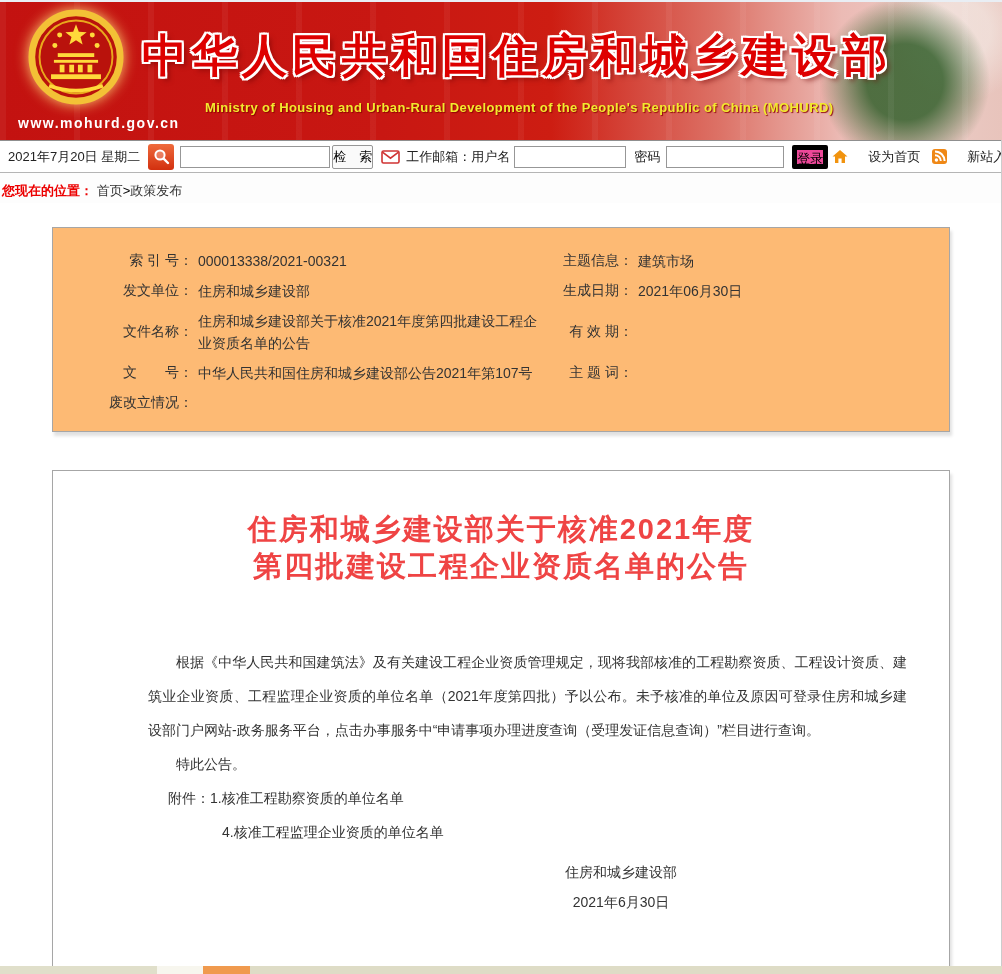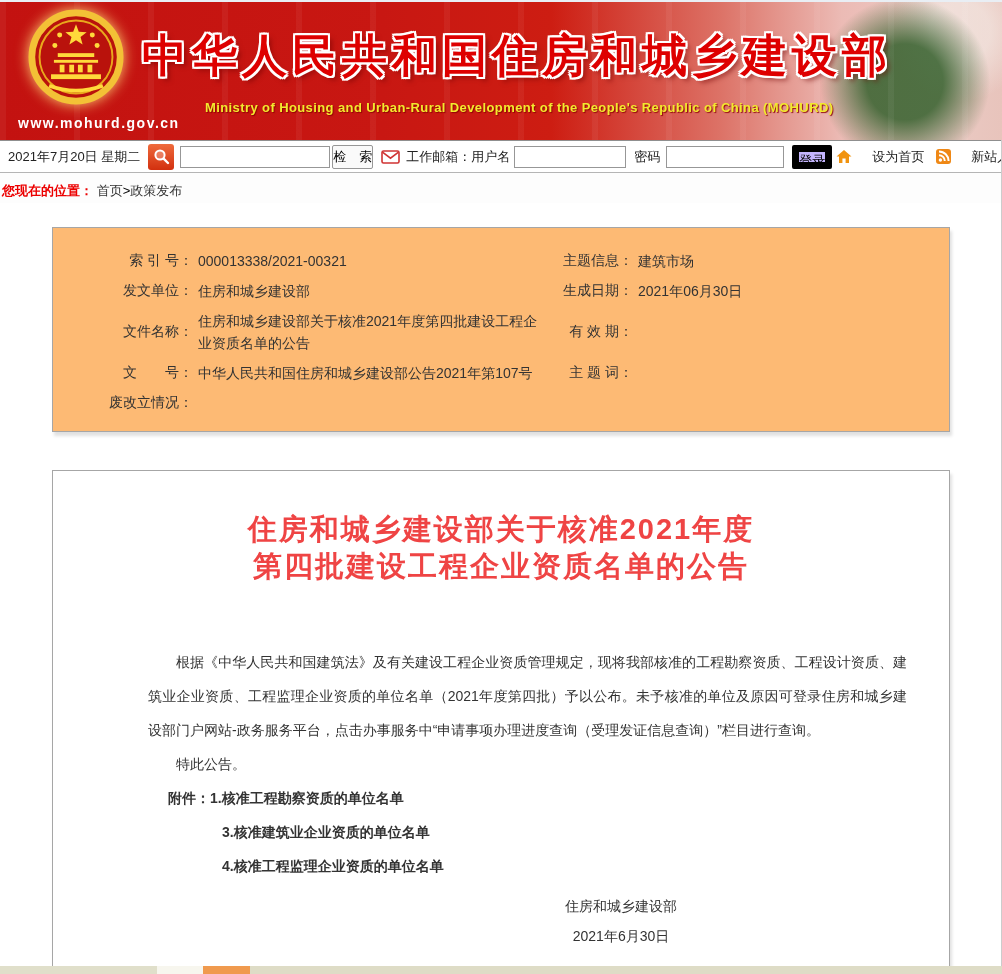--- a/index.html
+++ b/index.html
@@ -45,22 +45,22 @@
             background:linear-gradient(180deg,#ef6b3c,#d2300f); display:flex;
             align-items:center; justify-content:center; cursor:pointer; }
   .tb-input{ height:22px; border:1px solid #979797; background:#fff; font-size:13px; padding:0 4px; }
   .search-input{ width:150px; margin-left:6px; }
   .search-btn{ width:66px; height:24px; margin-left:2px; background:#fafafa;
                border:1px solid #979797; border-radius:2px; font-size:13px; cursor:pointer; }
   .mail-icon{ margin-left:8px; display:flex; }
   .user-input{ width:112px; margin-left:4px; }
   .pwd-label{ margin-left:8px; }
   .pwd-input{ width:118px; margin-left:6px; }
-  .login-btn{ width:48px; height:24px; margin-left:8px; background:#c4b5fd;
-              border:7px solid #000000; border-radius:2px; font-size:13px; cursor:pointer; }
+  .login-btn{ width:48px; height:24px; margin-left:8px; background:#ec4899;
+              border:5px solid #000000; border-radius:2px; font-size:13px; cursor:pointer; }
   .tb-spacer{ flex:1; min-width:4px; }
   .quicklink{ display:flex; align-items:center; gap:20px; cursor:pointer; flex:none; }
   .quicklink + .quicklink{ margin-left:12px; }
 
   
   .breadcrumb{ padding:9px 0 0 2px; font-size:13px; height:30px; background:#fdfdfd; }
   .bc-prefix{ color:#ec0000; font-weight:bold; }
   .bc-link{ color:#333; text-decoration:none; cursor:pointer; }
 
   
@@ -78,21 +78,21 @@
   .meta-col-left .meta-val{ max-width:358px; }
 
   
   .article-box{ margin:38px 52px 0; border:1px solid #a6a6a6; height:520px;
                 box-shadow:2px 4px 3px rgba(0,0,0,.12); background:#fff; overflow:hidden; }
   .article-title{ margin-top:40px; text-align:center; font-size:29px; font-weight:bold;
                   color:#ef4444; line-height:37px; letter-spacing:2px; }
   .article-body{ margin:60px 42px 0 95px; font-size:14px; color:#333; line-height:34px; }
   .article-par{ text-indent:2em; text-align:justify; }
   .article-notice{ text-indent:2em; }
-  .attach{ margin-left:20px;font-weight:bold; }
+  .attach{ margin-left:20px; }
   .attach-row1{ display:flex; }
   .attach-label{ flex:none; }
   .attach-link{ display:block; color:#333; text-decoration:none; cursor:pointer; }
   .attach-sub{ margin-left:54px; }
   .signature{ margin-top:8px; margin-left:373px; width:200px; text-align:center;
               line-height:30px; }
 
   
   .footer-strip{ position:absolute; left:0; bottom:0; width:1002px; height:8px;
     background:linear-gradient(90deg,#e0dfca 0 157px,#f7f6ee 157px 203px,
@@ -233,21 +233,20 @@
       <div>第四批建设工程企业资质名单的公告</div>
     </h1>
     <div class="article-body">
       <p class="article-par">根据《中华人民共和国建筑法》及有关建设工程企业资质管理规定，现将我部核准的工程勘察资质、工程设计资质、建筑业企业资质、工程监理企业资质的单位名单（2021年度第四批）予以公布。未予核准的单位及原因可登录住房和城乡建设部门户网站-政务服务平台，点击办事服务中“申请事项办理进度查询（受理发证信息查询）”栏目进行查询。</p>
       <p class="article-notice">特此公告。</p>
       <div class="attach">
         <div class="attach-row1">
           <span class="attach-label">附件：</span>
           <a class="attach-link">1.核准工程勘察资质的单位名单</a>
         </div>
-        <a class="attach-link attach-sub">3.核准建筑业企业资质的单位名单</a>
         <a class="attach-link attach-sub">4.核准工程监理企业资质的单位名单</a>
       </div>
       <div class="signature">
         <div>住房和城乡建设部</div>
         <div>2021年6月30日</div>
       </div>
     </div>
   </section>
 
   <div class="right-edge"></div>

